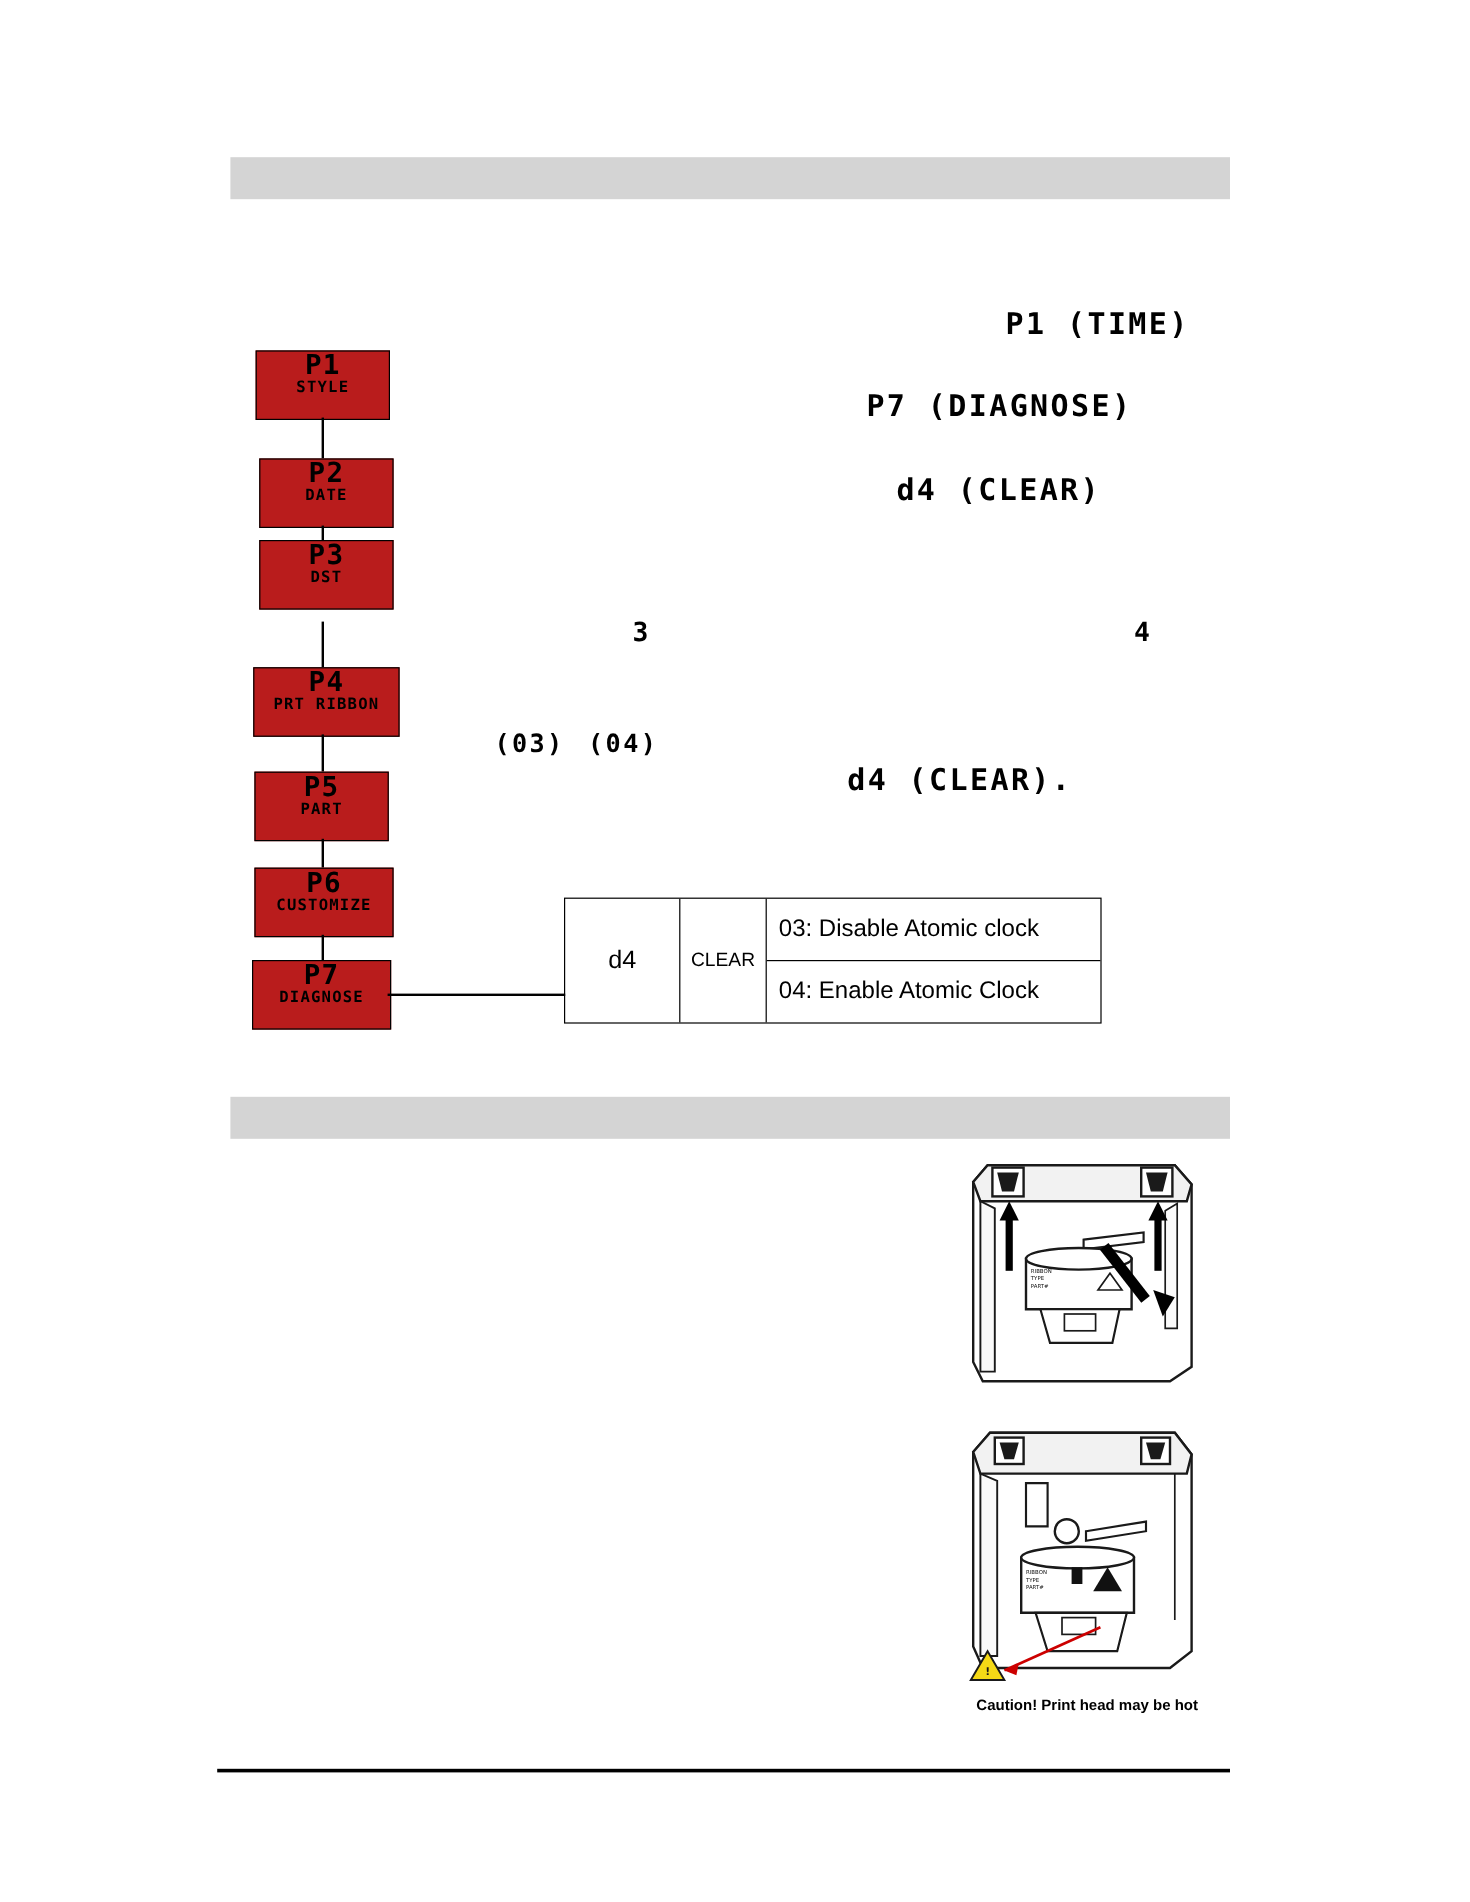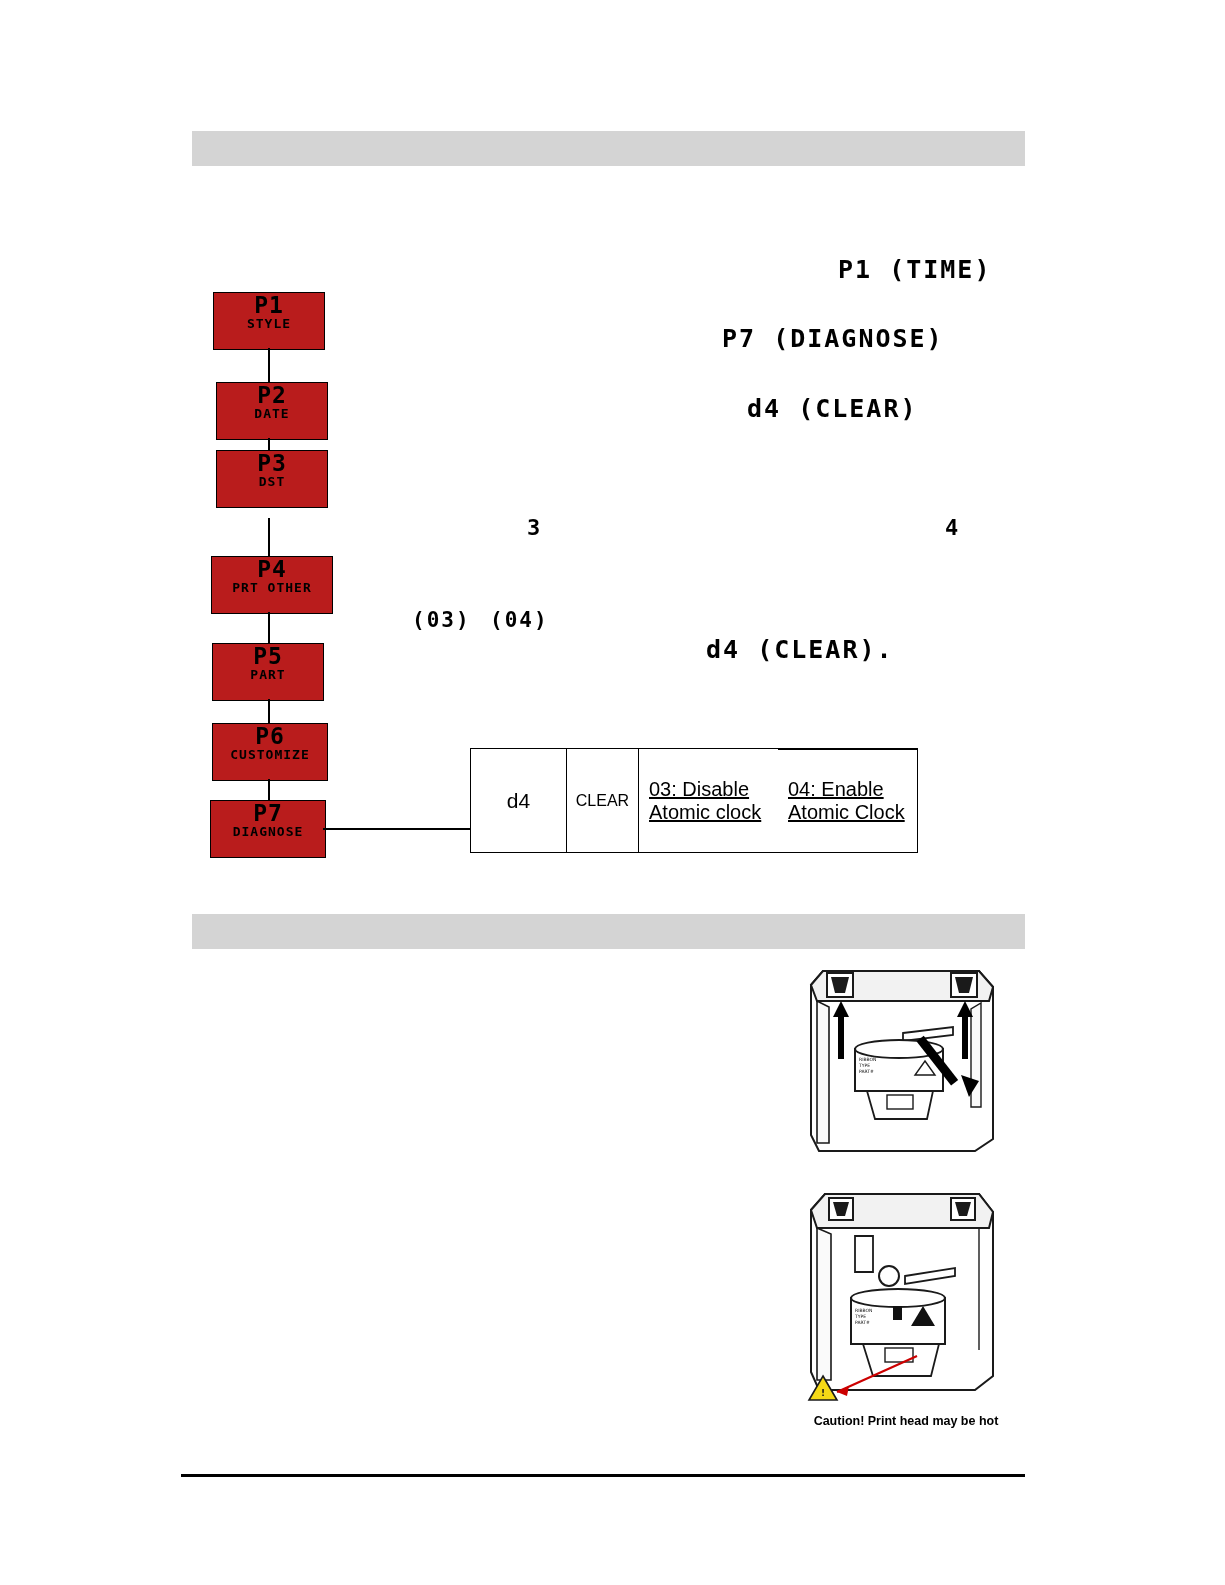--- a/index.html
+++ b/index.html
@@ -96,22 +96,21 @@
     border-right: 1.8px solid #000;
     box-sizing: border-box;
     display: flex;
     align-items: center;
     justify-content: center;
     font-size: 16px;
   }
   #dtable .col-opts {
     flex: 1;
     display: flex;
-    flex-direction: row;
-    text-decoration: underline;
+    flex-direction: column;
   }
   #dtable .opt {
     flex: 1;
     display: flex;
     align-items: center;
     padding-left: 10px;
     font-size: 20px;
     box-sizing: border-box;
   }
   #dtable .opt + .opt { border-top: 1.8px solid #000; }
@@ -183,21 +182,21 @@
 <div class="connector" style="top:438px; height:24px;"></div>
 
 <div class="lcd-box" style="left:216px; top:450px;">
   <span class="big">P3</span>
   <span class="small">DST</span>
 </div>
 <div class="connector" style="top:518px; height:38px;"></div>
 
 <div class="lcd-box" style="left:211px; top:556px; width:120px;">
   <span class="big">P4</span>
-  <span class="small">PRT OTHER</span>
+  <span class="small">PRT RIBBON</span>
 </div>
 <div class="connector" style="top:612px; height:31px;"></div>
 
 <div class="lcd-box" style="left:212px; top:643px;">
   <span class="big">P5</span>
   <span class="small">PART</span>
 </div>
 <div class="connector" style="top:699px; height:24px;"></div>
 
 <div class="lcd-box" style="left:212px; top:723px; width:114px;">

